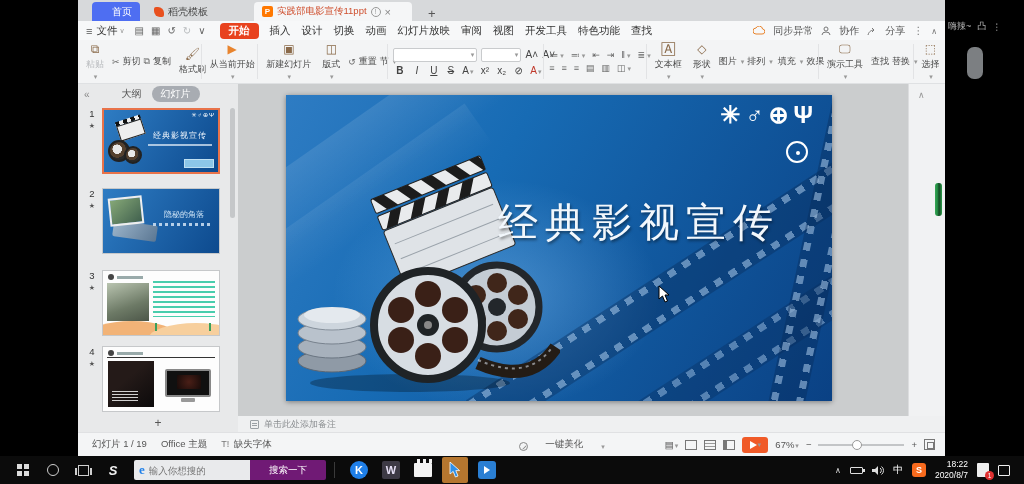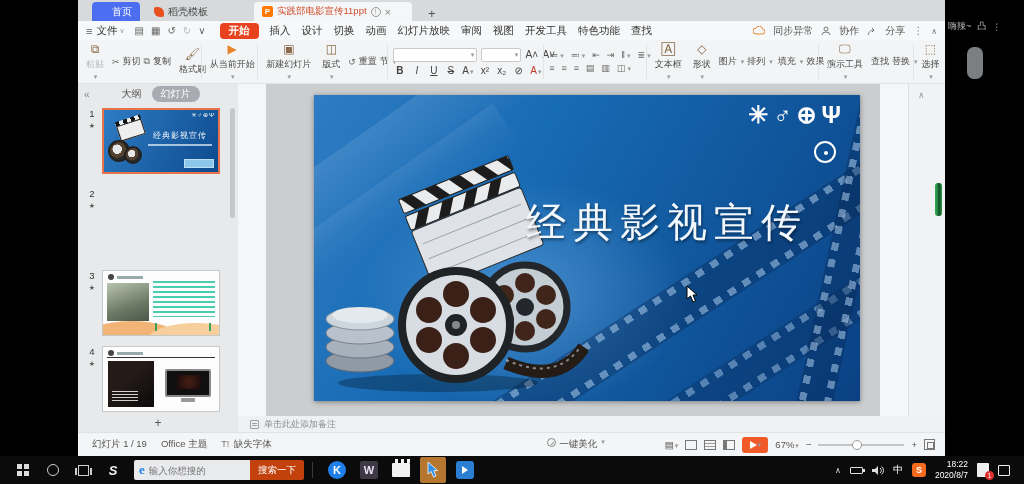--- a/index.html
+++ b/index.html
@@ -59,21 +59,21 @@
   .combo { border:1px solid #c9cbcd; background:#fff; height:14px; border-radius:2px; display:flex; align-items:center;
            justify-content:flex-end; padding:0 2px; color:#999; font-size:7px; }
   .combo.w1{width:84px;} .combo.w2{width:40px;}
   .fbtn { font-size:10px; color:#444; min-width:13px; text-align:center; }
   .fbtn.b{font-weight:bold;} .fbtn.i{font-style:italic;} .fbtn.u{text-decoration:underline;} .fbtn.s{text-decoration:line-through;}
   .pgrid { display:flex; flex-direction:column; gap:3px; justify-content:center; color:#666; }
   .prow { display:flex; gap:6px; font-size:9px; letter-spacing:1px; }
   .prow span { color:#666; }
 
   
-  .content { position:absolute; left:0; top:84px; width:100%; height:332px; display:flex;gap:28px; }
+  .content { position:absolute; left:0; top:84px; width:100%; height:332px; display:flex; }
 
   
   .sidepanel { width:160px; background:#e8e9ea; position:relative; flex:0 0 auto; }
   .sp-head { height:20px; display:flex; align-items:center; font-size:10px; color:#555; }
   .i-collapse::before { content:"«"; color:#888; }
   .sp-collapse { margin-left:6px; }
   .sp-outline { margin-left:32px; }
   .sp-pill { margin-left:10px; background:#a8acb2; color:#fff; border-radius:9px; padding:1px 9px; font-size:10px; }
   .thumb-item { position:absolute; left:0; width:160px; height:70px; }
   .t-gutter { position:absolute; left:6px; top:0; width:16px; text-align:center; }
@@ -168,21 +168,21 @@
   .nr-main { flex:1; background:#eff0f1; display:flex; align-items:center; gap:5px; padding-left:12px;
              color:#8a8d90; font-size:9px; }
   .note-ic { width:9px; height:9px; border:1px solid #9aa0a5; border-radius:1px; position:relative; }
   .note-ic::before { content:""; position:absolute; left:1px; top:2px; width:5px; height:1px; background:#9aa0a5; box-shadow:0 2px 0 #9aa0a5; }
 
   
   .statusbar { position:absolute; left:0; top:432px; width:100%; height:24px; background:#f4f5f6; border-top:1px solid #e0e1e3;
                display:flex; align-items:center; font-size:9.5px; color:#555; }
   .sb-item { margin-left:14px; white-space:nowrap; }
   .sb-font-ic { display:inline-block; color:#777; font-size:9px; margin-right:2px; }
-  .beautify { margin-left:auto; display:flex; align-items:flex-start; gap:3px; }
+  .beautify { margin-left:auto; display:flex; align-items:flex-end; gap:17px; }
   .wand { width:9px; height:9px; border:1px solid #888; border-radius:50%; position:relative; }
   .wand::before { content:""; position:absolute; left:2px; top:4px; width:5px; height:1px; background:#888; transform:rotate(-45deg); }
   .sb-right { margin-left:60px; display:flex; align-items:center; gap:7px; margin-right:10px; }
   .vic { width:12px; height:10px; border:1px solid #777; display:inline-block; }
   .vic.v2 { background:linear-gradient(90deg,#777 3px,transparent 3px); }
   .vic.v3 { background:repeating-linear-gradient(0deg,transparent 0 2px,#999 2px 3px); }
   .playbtn { width:26px; height:16px; background:#f05a28; border-radius:3px; display:flex; align-items:center; justify-content:center; }
   .playbtn::before { content:""; width:0; height:0; border-left:7px solid #fff; border-top:4px solid transparent; border-bottom:4px solid transparent; }
   .slider { width:86px; height:2px; background:#c3c5c7; position:relative; }
   .knob { position:absolute; left:34px; top:-4px; width:10px; height:10px; border-radius:50%; background:#fff; border:1px solid #999; }
@@ -201,21 +201,21 @@
   .win-logo span { background:#dcdcdc; }
   .cortana { width:12px; height:12px; border:1.5px solid #cfcfcf; border-radius:50%; }
   .taskview { width:11px; height:11px; border:1.2px solid #cfcfcf; position:relative; }
   .taskview::before { content:""; position:absolute; left:-4px; top:2px; width:2px; height:7px; background:#cfcfcf; box-shadow:15px 0 0 #cfcfcf; }
   .sogou { color:#f0f0f0; font-weight:bold; font-style:italic; font-size:13px; }
   .searchbox { margin-left:6px; height:20px; display:flex; align-items:center; }
   .sb-field { height:20px; width:116px; background:#e9eaec; display:flex; align-items:center; gap:4px; padding:0 5px; border-radius:2px 0 0 2px; }
   .e-ic { color:#1f7fe8; font-weight:bold; font-size:13px; font-family:"Liberation Serif",serif; }
   .sb-field input { border:none; outline:none; background:transparent; width:84px; font-size:9.5px; color:#333;
                     font-family:"Liberation Sans",sans-serif; }
-  .sb-go { height:20px; padding:0 8px; background:#c2410c; color:#fff; font-size:9.5px; display:flex; align-items:center;
+  .sb-go { height:20px; padding:0 19px; background:#701a75; color:#fff; font-size:9.5px; display:flex; align-items:center;
            border-radius:0 2px 2px 0; white-space:nowrap; }
   .tb-sep { width:1px; height:16px; background:#3a3a3a; margin:0 8px; }
   .appic { width:26px; height:26px; margin:0 3px; display:flex; align-items:center; justify-content:center; border-radius:2px; }
   .appic.hl { background:#b5762f; }
   .kugou { width:18px; height:18px; background:#1f7fe8; border-radius:50%; color:#fff; font-size:11px; font-weight:bold;
            display:flex; align-items:center; justify-content:center; }
   .wtile { width:18px; height:18px; background:#3d3a45; color:#e6e0f5; font-size:11px; font-weight:bold;
            display:flex; align-items:center; justify-content:center; border-radius:2px; }
   .clapper { width:18px; height:14px; background:#f2f2f2; border-radius:1px; position:relative; }
   .clapper::before { content:""; position:absolute; left:0; top:-4px; width:18px; height:4px;
@@ -475,20 +475,28 @@
               <div class="mini1-logo"></div>
             </div>
           </div>
         </div>
 
         <div class="thumb-item" style="top:104px;">
           <div class="t-gutter">
             <div class="t-num">2</div>
             <div class="t-star">★</div>
           </div>
+          <div class="thumb">
+            <div class="mini-blue">
+              <div class="mini2-arm"></div>
+              <div class="mini2-photo"></div>
+              <div class="mini2-title">隐秘的角落</div>
+              <div class="mini2-sub"></div>
+            </div>
+          </div>
         </div>
 
         <div class="thumb-item" style="top:186px;">
           <div class="t-gutter">
             <div class="t-num">3</div>
             <div class="t-star">★</div>
           </div>
           <div class="thumb">
             <div class="mini-white">
               <div class="mini-dot"></div>

